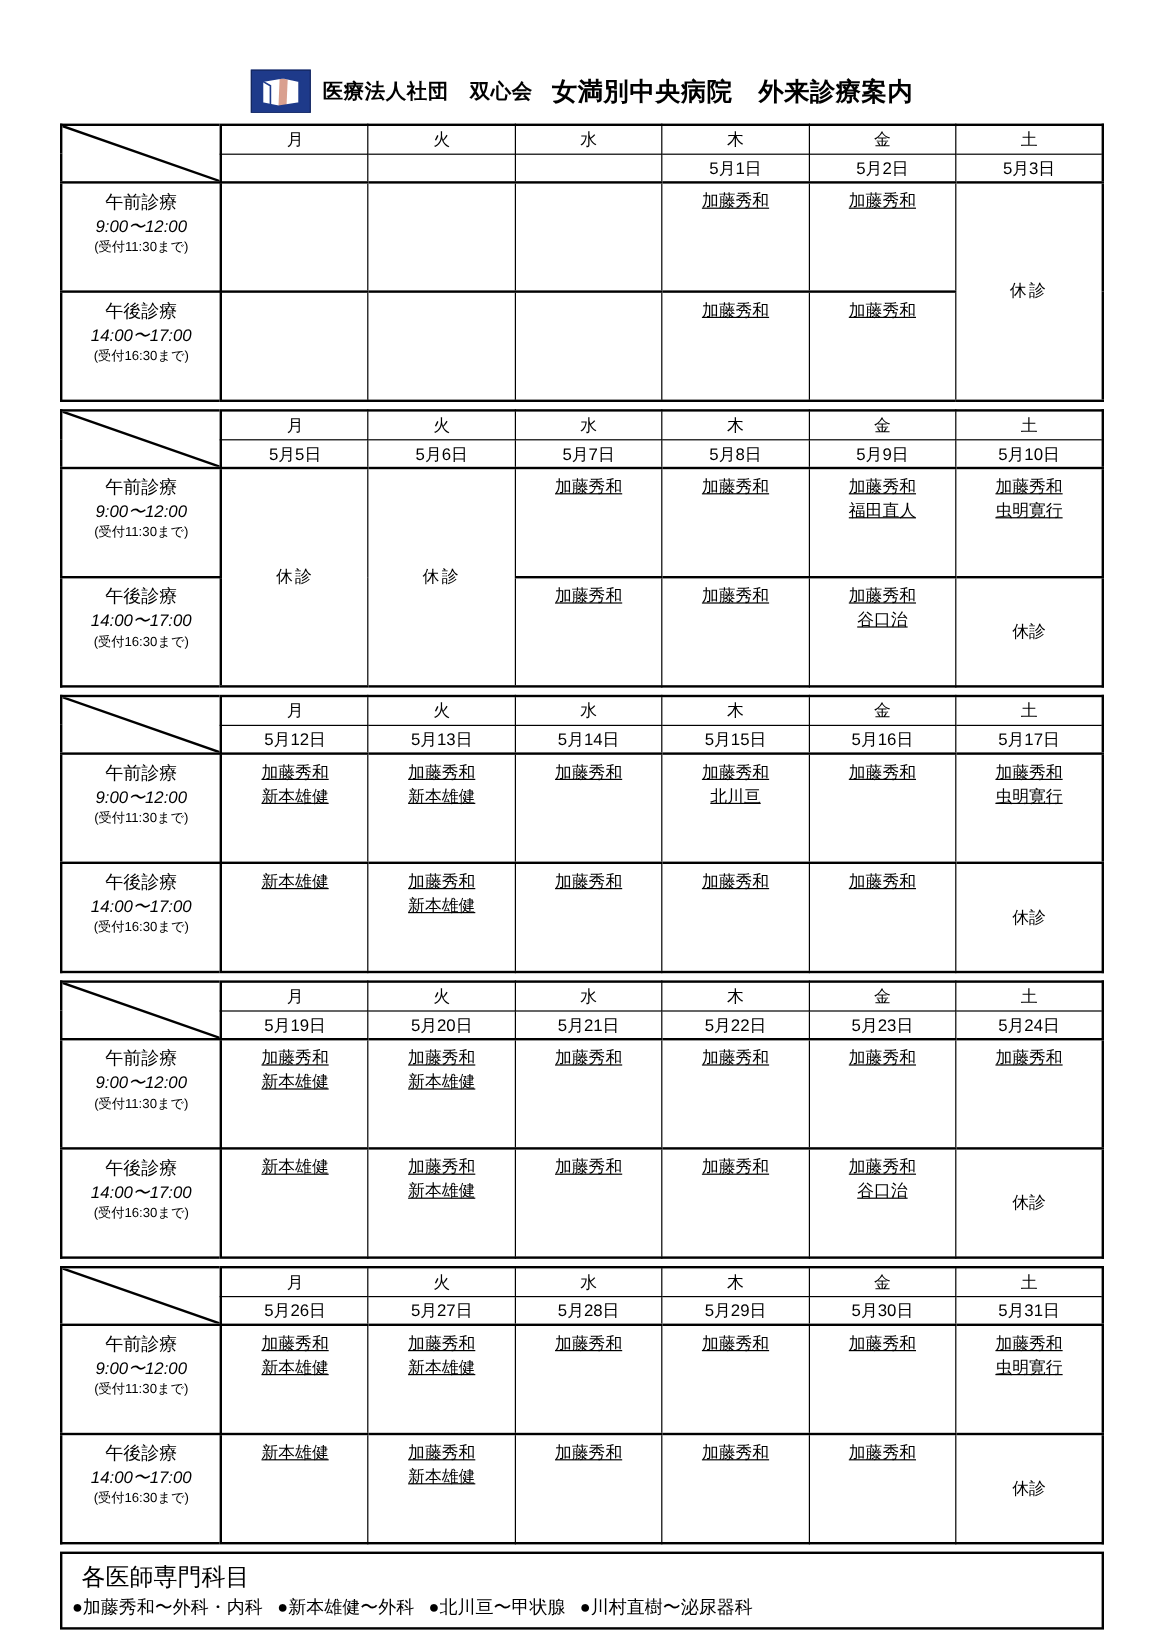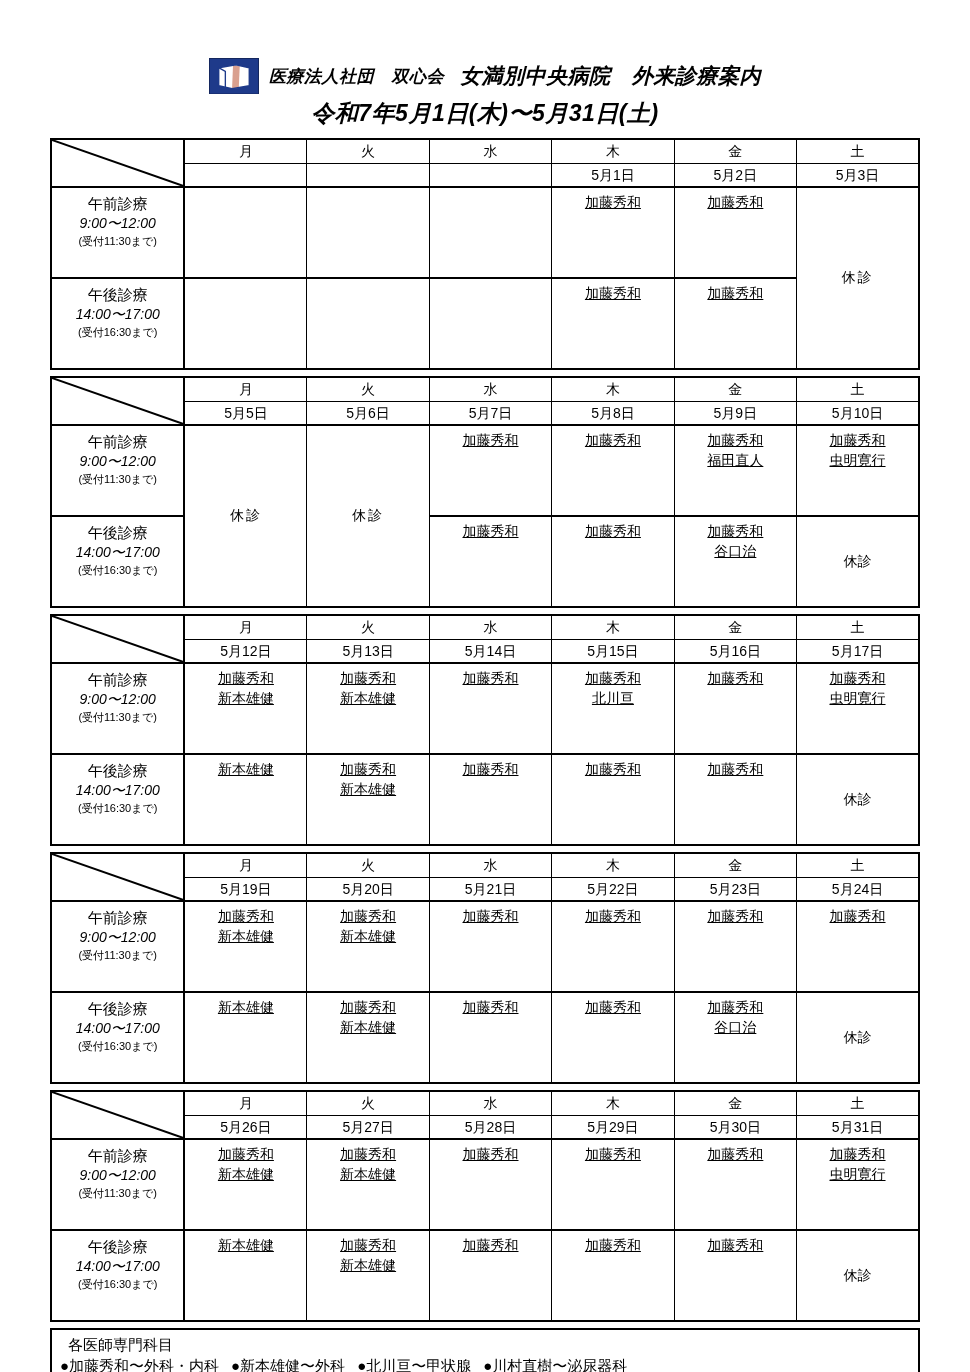--- a/index.html
+++ b/index.html
@@ -14,21 +14,20 @@
     font-family: "Liberation Sans", "DejaVu Sans", sans-serif;
     color: #000000;
     position: relative;
     overflow: hidden;
   }
 
   
   .header {
     padding-top: 58px;
     text-align: center;
-    font-style: italic;
   }
   .title-line1 {
     display: flex;
     align-items: center;
     justify-content: center;
     gap: 10px;
     white-space: nowrap;
   }
   .logo {
     width: 50px;
@@ -142,21 +141,21 @@
 
   
   .notes {
     width: 870px;
     margin: 6px auto 0 auto;
     border: 2px solid #000;
     box-sizing: border-box;
     padding: 6px 8px 5px 8px;
   }
   .notes-title {
-    font-size: 15px;
+    font-size: 20px;
     margin-left: 8px;
     margin-bottom: 2px;
   }
   .spec-row {
     font-size: 15px;
     margin: 2px 0;
     white-space: nowrap;
   }
   .spec-item { margin-right: 12px; }
 </style>
@@ -170,21 +169,20 @@
         <rect x="0" y="0" width="50" height="36" fill="#1e3a8a"></rect>
         <path d="M9 9 L27 6 L41 9 L41 28 L23 31 L9 28 Z" fill="#ffffff"></path>
         <path d="M24 6.5 L31 7.6 L30 30.2 L23 31 Z" fill="#d9a08f"></path>
         <path d="M9 9 L27 6 L41 9 L41 28 L23 31 L9 28 Z" fill="none" stroke="#1e3a8a" stroke-width="1.6"></path>
         <path d="M9 9 L16 13 L16 31" fill="none" stroke="#1e3a8a" stroke-width="1.4"></path>
       </svg>
     </span>
     <span class="corp-name">医療法人社団　双心会</span>
     <span class="hospital-name">女満別中央病院　外来診療案内</span>
   </div>
-  <div class="title-line2">令和7年5月1日(木)〜5月31日(土)</div>
 </div>
 
 <div class="sheet" id="sheet">
     <table class="week">
       <colgroup>
         <col class="c-label">
         <col class="c-day">
         <col class="c-day">
         <col class="c-day">
         <col class="c-day">

